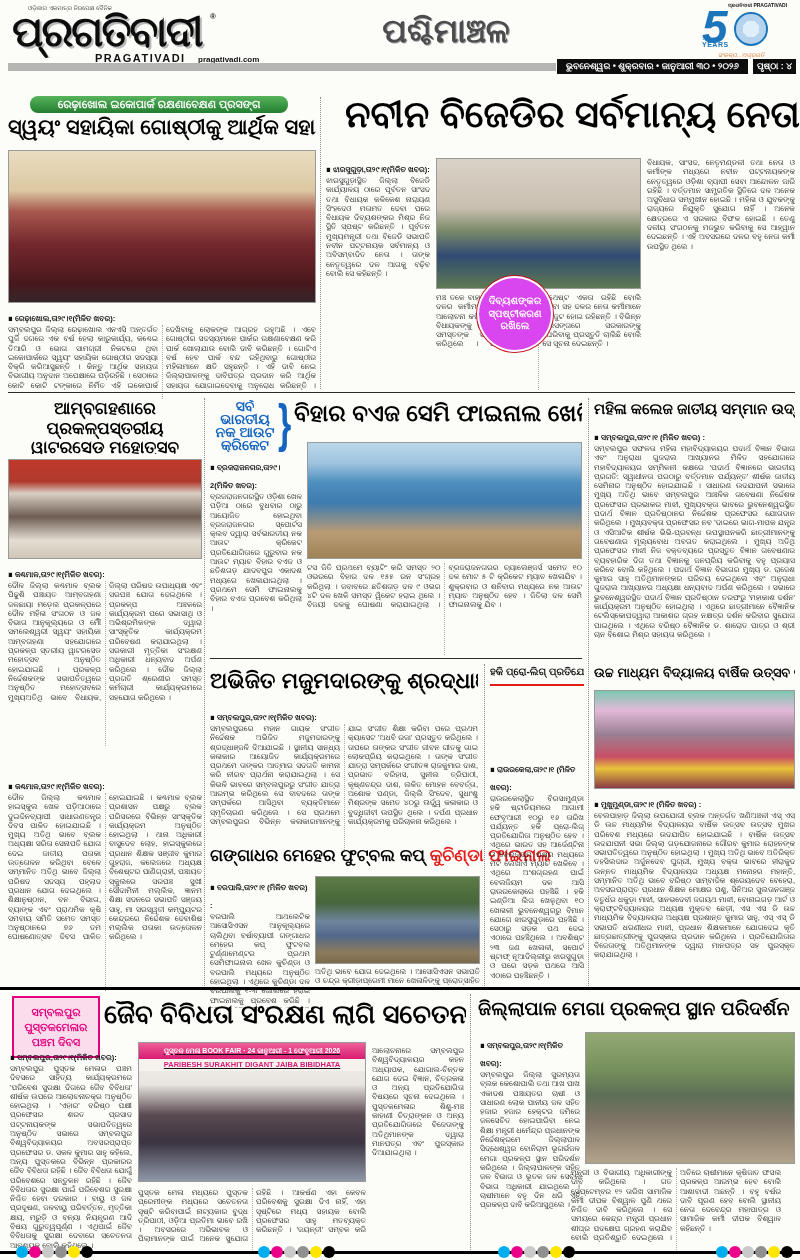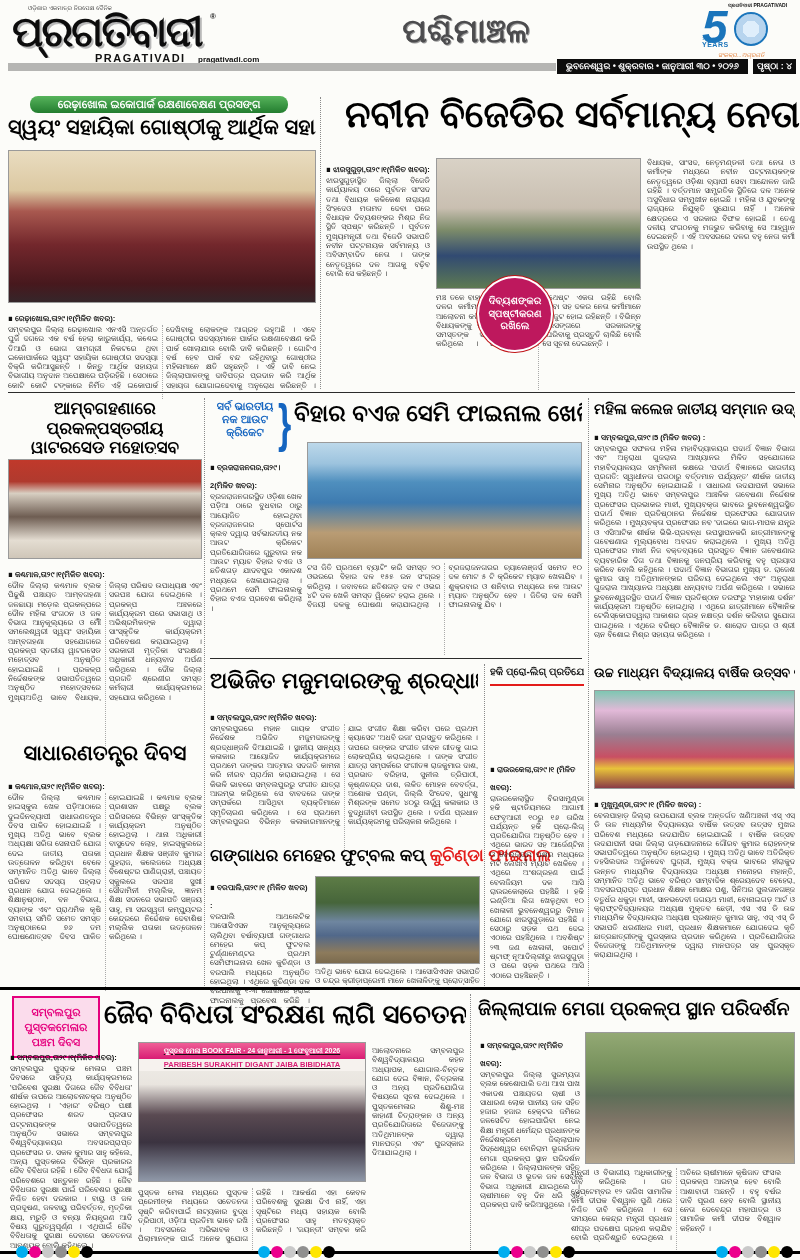--- a/index.html
+++ b/index.html
@@ -22,37 +22,37 @@
   .ph-football{background:linear-gradient(180deg,#5d7c46 0%,#46653a 30%,#6f86a0 52%,#51688a 68%,#8d7b5c 88%,#7a6a4e 100%);}
   .ph-school{background:linear-gradient(180deg,#7ec7b2 0%,#e2b9d8 20%,#9a7f92 45%,#c94f63 68%,#e8c33a 80%,#8a3b46 100%);}
   .ph-bookfair{background:linear-gradient(180deg,#f2f0ec 0%,#e9e5df 30%,#5a4a52 52%,#3b3340 72%,#8f98a8 100%);}
   .ph-field{background:linear-gradient(180deg,#93a974 0%,#76905c 28%,#5d6e57 48%,#7d7466 66%,#9d8f7a 86%,#b3a58d 100%);}
   .banner-pink{background:linear-gradient(180deg,#ef5f96,#d91c74);color:#fff;font-weight:bold;
                text-align:center;overflow:hidden;white-space:nowrap;}
   .kicker-green{background:linear-gradient(180deg,#57b45c,#237d2f);color:#fff;font-weight:bold;
                 font-size:11px;line-height:17px;text-align:center;overflow:hidden;white-space:nowrap;border-radius:8px;}
   .blackbox{background:#0d0d0d;color:#fff;font-weight:bold;font-size:9px;line-height:15px;
             text-align:center;overflow:hidden;white-space:nowrap;}
-  .badge-red{background:#be185d;border-radius:50%;color:#fff;font-weight:bold;font-size:10px;
+  .badge-red{background:#d946ef;border-radius:50%;color:#fff;font-weight:bold;font-size:10px;
              line-height:12.5px;text-align:center;display:flex;align-items:center;justify-content:center;
              box-shadow:0 0 0 2px #fff inset,0 0 0 1px #c01513;padding:6px;box-sizing:border-box;}
   .dot{width:12px;height:12px;border-radius:50%;display:inline-block;margin-right:1px;vertical-align:middle;}
 </style>
 </head>
 <body>
 
 <div class="page">
 
   <div class="abs" style="left:28px;top:5px;font-size:6px;color:#333;">ଓଡ଼ିଶାର ଏକମାତ୍ର ନିରପେକ୍ଷ ଦୈନିକ</div>
   <div class="abs" style="left:12px;top:8px;width:215px;height:50px;font-size:42px;font-weight:bold;letter-spacing:-2px;color:#0c0c0c;text-shadow:2px 2px 0 #b9b9b9;white-space:nowrap;overflow:hidden;">ପ୍ରଗତିବାଦୀ</div>
   <div class="abs" style="left:210px;top:12px;font-size:8px;font-weight:bold;">®</div>
   <div class="abs" style="left:95px;top:52px;font-size:11px;font-weight:bold;letter-spacing:1.5px;">PRAGATIVADI</div>
   <div class="abs" style="left:198px;top:55px;font-size:8px;font-weight:bold;">pragativadi.com</div>
 
-  <div class="abs" style="left:336px;top:12px;width:260px;height:46px;font-size:33px;font-weight:bold;color:#4c4c4e;text-align:center;text-shadow:1px 1px 0 #9a9a9a;white-space:nowrap;overflow:hidden;">ପଶ୍ଚିମାଞ୍ଚଳ</div>
+  <div class="abs" style="left:316px;top:12px;width:260px;height:46px;font-size:33px;font-weight:bold;color:#4c4c4e;text-align:center;text-shadow:1px 1px 0 #9a9a9a;white-space:nowrap;overflow:hidden;">ପଶ୍ଚିମାଞ୍ଚଳ</div>
 
   <div class="abs" style="left:700px;top:2px;width:92px;height:58px;">
     <div class="abs" style="left:28px;top:0;font-size:5px;font-weight:bold;white-space:nowrap;">ପ୍ରଗତିବାଦୀ PRAGATIVADI</div>
     <div class="abs" style="left:2px;top:2px;font-size:46px;font-weight:bold;font-style:italic;color:#1b75bb;line-height:46px;">5</div>
     <div class="abs" style="left:34px;top:10px;width:34px;height:34px;border:2px solid #1b75bb;border-radius:50%;background:radial-gradient(circle at 50% 50%, #dfeefb 0 40%, #b7d4ee 40% 70%, #dfeefb 70%);box-sizing:border-box;"></div>
     <div class="abs" style="left:2px;top:34px;font-size:4px;color:#1b75bb;">1975-2025</div>
     <div class="abs" style="left:2px;top:39px;font-size:7px;font-weight:bold;color:#1b75bb;letter-spacing:.5px;">YEARS</div>
     <div class="abs" style="left:18px;top:50px;font-size:6px;font-style:italic;color:#e07020;white-space:nowrap;">ସଂକଳ୍ପ...ଅଗ୍ରଗତି</div>
   </div>
 
@@ -85,46 +85,45 @@
 
   <div class="abs hrule" style="left:8px;top:392px;width:787px;"></div>
 
   <div class="abs hl" style="left:8px;top:399px;width:194px;height:55px;font-size:17px;">ଆମ୍ବଗହଣାରେ ପ୍ରକଳ୍ପସ୍ତରୀୟ ୱାଟରସେଡ ମହୋତ୍ସବ</div>
   <div class="abs photo ph-stage ph-people" style="left:8px;top:459px;width:194px;height:100px;"></div>
   <div class="abs" style="left:8px;top:563px;width:194px;height:174px;">
     <span class="dateline" style="font-size:7.6px;">∎ କଣ୍ଢମାଳ,ତା୨୯।୧(ମିଳିତ ଖବର):</span>
     <div class="body-txt cols2" style="height:165px;">ଦୌଳ ଜିଲ୍ଲା କଣ୍ଢମାଳ ବ୍ଲକ ପିଢୁଶି ପଞ୍ଚାୟତ ଆମ୍ବଗହଣା ଜଳଛାୟା ମଡ଼େଲ ପ୍ରକଳ୍ପରେ ଦୌଳ ମହିଳା ସଂଗଠନ ଓ ଜଳ ବିଭାଗ ଆନୁକୂଲ୍ୟରେ ଓ ମୌଁ ସମଲେଶ୍ୱରୀ ସ୍ୱୟଂ ସହାୟିକା ଆମ୍ବଗହଣା ସହଯୋଗରେ ପ୍ରକଳ୍ପ ସ୍ତରୀୟ ୱାଟରସେଡ ମହୋତ୍ସବ ଅନୁଷ୍ଠିତ ହୋଇଯାଇଛି । ପ୍ରକଳ୍ପ ନିର୍ଦ୍ଦେଶକଙ୍କ ସଭାପତିତ୍ୱରେ ଅନୁଷ୍ଠିତ ମହୋତ୍ସବରେ ମୁଖ୍ୟଅତିଥି ଭାବେ ବିଧାୟକ, ଜିଲ୍ଲା ପରିଷଦ ଉପାଧ୍ୟକ୍ଷ ଏବଂ ସରପଞ୍ଚ ଯୋଗ ଦେଇଥିଲେ । ପ୍ରକଳ୍ପ ଅଞ୍ଚଳରେ କାର୍ଯ୍ୟକ୍ରମ ପରେ ସଭାସାଥି ଓ ଅଭିଶ୍ରମିକଙ୍କ ଦ୍ୱାରା ସାଂସ୍କୃତିକ କାର୍ଯ୍ୟକ୍ରମ ପରିବେଷଣ କରାଯାଇଥିଲା । ସରକାରୀ ମୃତ୍ତିକା ସଂରକ୍ଷଣ ଅଧିକାରୀ ଧନ୍ୟବାଦ ଅର୍ପଣ କରିଥିଲେ । ଦୌଳ ଜିଲ୍ଲା ପ୍ରଗତି ଶ୍ରେଣୀର ସମସ୍ତ କର୍ମଚାରୀ କାର୍ଯ୍ୟକ୍ରମରେ ସହଯୋଗ କରିଥିଲେ ।</div>
   </div>
 
-  <div class="abs hl" style="left:8px;top:741px;width:194px;height:30px;font-size:21px;white-space:nowrap;">ସାଧାରଣତନ୍ତ୍ର ଦିବସ</div>
   <div class="abs" style="left:8px;top:775px;width:194px;height:208px;">
     <span class="dateline" style="font-size:7.6px;">∎ କଣ୍ଢମାଳ,ତା୨୯।୧(ମିଳିତ ଖବର):</span>
     <div class="body-txt cols2" style="height:198px;">ଦୌଳ ଜିଲ୍ଲା କଣ୍ଢମାଳ ହାଇସ୍କୁଲ ଖେଳ ପଡ଼ିଆଠାରେ ଦୁଇଦିନବ୍ୟାପୀ ସାଧାରଣତନ୍ତ୍ର ଦିବସ ପାଳିତ ହୋଇଯାଇଛି । ମୁଖ୍ୟ ଅତିଥି ଭାବେ ବ୍ଲକ ଅଧ୍ୟକ୍ଷା ସରିତା ସେନାପତି ଯୋଗ ଦେଇ ଜାତୀୟ ପତାକା ଉତ୍ତୋଳନ କରିଥିବା ବେଳେ ସମ୍ମାନିତ ଅତିଥି ଭାବେ ଜିଲ୍ଲା ପରିଷଦ ସଦସ୍ୟ ପହ୍ଲାଦ ପ୍ରଧାନ ଯୋଗ ଦେଇଥିଲେ । ଶିକ୍ଷାନୁଷ୍ଠାନ, ବନ ବିଭାଗ, ବ୍ୟାଙ୍କ ଏବଂ ପ୍ରାଥମିକ କୃଷି ସମବାୟ ସମିତି ସମେତ ସମସ୍ତ ଅନୁଷ୍ଠାନରେ ୭୬ ତମ ଘୋଷଣୋତ୍ସବ ଦିବସ ପାଳିତ ହୋଇଯାଇଛି । କଣ୍ଢମାଳ ବ୍ଲକ ପ୍ରଶାସନ ପକ୍ଷରୁ ବ୍ଲକ ପରିସରରେ ବିଭିନ୍ନ ସାଂସ୍କୃତିକ କାର୍ଯ୍ୟକ୍ରମ ଅନୁଷ୍ଠିତ ହୋଇଥିଲା । ଥାନା ଅଧିକାରୀ ବାସୁଦେବ ଲୋହ, ହାଇସ୍କୁଲରେ ପ୍ରଧାନ ଶିକ୍ଷକ ସଞ୍ଜୀବ କୁମାର ଗୁହରାଜ, କଲେଜରେ ଅଧ୍ୟକ୍ଷ ବିଶେଷ୍ଟର ପାଣିଗ୍ରାହୀ, ପଞ୍ଚାୟତ ସ୍କୁଲରେ ସରପଞ୍ଚ ସୁଖୀ ସୌଦାମିନୀ ମଲ୍ଲିକ, ଜ୍ଞାନମ ଶିକ୍ଷା ସଦନରେ ସଭାପତି ସଞ୍ଜୟ ସାହୁ, ମା ସରସ୍ୱତୀ କମ୍ପ୍ୟୁଟର କେନ୍ଦ୍ରରେ ନିର୍ଦ୍ଦେଶକ ଦେବାଶିଷ ମଲ୍ଲିକ ପତାକା ଉତ୍ତୋଳନ କରିଥିଲେ ।</div>
   </div>
 
   <div class="abs vdot" style="left:204px;top:398px;height:588px;"></div>
 
-  <div class="abs" style="left:210px;top:400px;width:70px;height:52px;color:#1565c0;font-weight:bold;font-size:11px;line-height:13px;text-align:center;overflow:hidden;">ସର୍ବ ଭାରତୀୟ ନକ ଆଉଟ କ୍ରିକେଟ</div>
+  <div class="abs" style="left:210px;top:400px;width:70px;height:52px;color:#1565c0;font-weight:bold;font-size:14px;line-height:13px;text-align:center;overflow:hidden;">ସର୍ବ ଭାରତୀୟ ନକ ଆଉଟ କ୍ରିକେଟ</div>
   <div class="abs" style="left:278px;top:398px;width:16px;height:56px;color:#1565c0;font-size:34px;font-weight:bold;transform:scaleY(1.5);line-height:52px;">}</div>
   <div class="abs hl" style="left:294px;top:400px;width:288px;height:38px;font-size:23px;white-space:nowrap;">ବିହାର ବଏଜ ସେମି ଫାଇନାଲ ଖେଳିବ</div>
   <div class="abs" style="left:210px;top:456px;width:92px;height:204px;">
     <span class="dateline" style="font-size:7.6px;">∎ ବ୍ରଜରାଜନଗର,ତା୨୯।2(ମିଳିତ ଖବର):</span>
     <div class="body-txt" style="height:192px;">ବ୍ରଜରାଜନଗରସ୍ଥିତ ଓଡ଼ିଶା ଖେଳ ପଡ଼ିଆ ଠାରେ ବୁଧବାର ଠାରୁ ଆୟୋଜିତ ହୋଇଥିବା ବ୍ରଜରାଜନଗର ସ୍ପୋର୍ଟସ କ୍ଲବ ଦ୍ୱାରା ସର୍ବଭାରତୀୟ ନକ ଆଉଟ କ୍ରିକେଟ ପ୍ରତିଯୋଗିତାରେ ଗୁରୁବାର ନକ ଆଉଟ ମ୍ୟାଚ ବିହାର ବଏଜ ଓ ଛତିଶଗଡ଼ ଯାଦବପୁର ଏକାଦଶ ମଧ୍ୟରେ ଖେଳାଯାଇଥିଲା । ପ୍ରଥମେ ସେମି ଫାଇନାଲକୁ ବିହାର ବଏଜ ପ୍ରବେଶ କରିଥିଲା ।</div>
   </div>
   <div class="abs photo ph-cricket ph-people" style="left:307px;top:442px;width:275px;height:117px;"></div>
   <div class="abs body-txt cols2" style="left:307px;top:563px;width:275px;height:92px;">
     <span>ଟସ ଜିତି ପ୍ରଥମେ ବ୍ୟାଟିଂ କରି ସମସ୍ତ ୨୦ ଓଭରରେ ବିହାର ଦଳ ୧୫୫ ରନ ସଂଗ୍ରହ କରିଥିଲା । ଜବାବରେ ଛତିଶଗଡ଼ ଦଳ ୯ ଓଭର ୪ଟି ଦଳ ଖେଳି ସମସ୍ତ ୱିକେଟ ହରାଇ ଥିଲେ । ବିଜୟୀ ଦଳକୁ ଘୋଷଣା କରାଯାଇଥିଲା ।</span>
     <span>ବ୍ରଜରାଜନଗରର ଚ୍ୟାଲେଞ୍ଜର୍ସ ସମେତ ୧୦ ଦଳ ମୋଟ ୫ ଟି କ୍ରିକେଟ ମ୍ୟାଚ ଖେଳାଯିବ । ଶୁକ୍ରବାର ଓ ଶନିବାର ମଧ୍ୟରେ ନକ ଆଉଟ ମ୍ୟାଚ ଅନୁଷ୍ଠିତ ହେବ । ଜିତିଲା ଦଳ ସେମି ଫାଇନାଲକୁ ଯିବ ।</span>
   </div>
 
   <div class="abs vdot" style="left:588px;top:398px;height:588px;"></div>
 
   <div class="abs hl" style="left:594px;top:400px;width:201px;height:22px;font-size:15px;white-space:nowrap;">ମହିଳା କଲେଜ ଜାତୀୟ ସମ୍ମାନ ଉଦ୍‌ଯାପିତ</div>
   <div class="abs" style="left:594px;top:426px;width:201px;height:232px;">
-    <span class="dateline" style="font-size:7.6px;">∎ ସମ୍ବଲପୁର,ତା୨୯।5 (ମିଳିତ ଖବର) :</span>
+    <span class="dateline" style="font-size:7.6px;">∎ ସମ୍ବଲପୁର,ତା୨୯।୧ (ମିଳିତ ଖବର) :</span>
     <div class="body-txt" style="height:222px;">ସମ୍ବଲପୁର ସଫଳତା ମହିଳା ମହାବିଦ୍ୟାଳୟର ପଦାର୍ଥ ବିଜ୍ଞାନ ବିଭାଗ ଏବଂ ଅନୁରାଧା ଗୁଜରାଲ ଆଖ୍ୟାନର ମିଳିତ ସହଯୋଗରେ ମହାବିଦ୍ୟାଳୟର ସମ୍ମିଳନୀ କକ୍ଷରେ 'ପଦାର୍ଥ ବିଜ୍ଞାନରେ ଭାରତୀୟ ପ୍ରଗତି: ସ୍ୱାଧୀନତା ପରଠାରୁ ବର୍ତ୍ତମାନ ପର୍ଯ୍ୟନ୍ତ' ଶୀର୍ଷକ ଜାତୀୟ ସେମିନାର ଅନୁଷ୍ଠିତ ହୋଇଯାଇଛି । ସାଧାରଣ ଉଦଯାପନୀ ସଭାରେ ମୁଖ୍ୟ ଅତିଥି ଭାବେ ସମ୍ବଲପୁର ଆଞ୍ଚଳିକ ଗବେଷଣା ନିର୍ଦ୍ଦେଶକ ପ୍ରଫେସର ପ୍ରଭାକର ମାଝୀ, ମୁଖ୍ୟବକ୍ତା ଭାବରେ ଭୁବନେଶ୍ୱରସ୍ଥିତ ପଦାର୍ଥ ବିଜ୍ଞାନ ପ୍ରତିଷ୍ଠାନର ନିର୍ଦ୍ଦେଶକ ପ୍ରଫେସର ଯୋଗଦାନ କରିଥିଲେ । ମୁଖ୍ୟବକ୍ତା ପ୍ରଫେସର ନବ 'ଦାଇରେ ଭାଗ-ମାପକ ଯନ୍ତ୍ର ଓ ଏସିଆଟିକ ଶୀର୍ଷକ ଭିଭି-ପ୍ରବନ୍ଧ ଉପସ୍ଥାପନକରି ଛାତ୍ରୀମାନଙ୍କୁ ଗବେଷଣାର ମୂଲ୍ୟବୋଧ ଅବଗତ କରାଇଥିଲେ । ମୁଖ୍ୟ ଅତିଥି ପ୍ରଫେସର ମାଝୀ ନିଜ ବକ୍ତବ୍ୟରେ ପ୍ରସ୍ତୁତ ବିଜ୍ଞାନ ଗବେଷଣାର ବ୍ୟବହାରିକ ଦିଗ ତଥା ବିଜ୍ଞାନକୁ ଜନପ୍ରିୟ କରିବାକୁ ବହୁ ପ୍ରୟାସ କରିବେ ବୋଲି କହିଥିଲେ । ପଦାର୍ଥ ବିଜ୍ଞାନ ବିଭାଗର ମୁଖ୍ୟ ଡ. ରାଜେଶ କୁମାର ସାହୁ ଅତିଥିମାନଙ୍କର ପରିଚୟ ଦେଇଥିଲେ ଏବଂ ଅନୁରାଧା ଗୁଜରାଲ ଆଖ୍ୟାନର ଅଧ୍ୟକ୍ଷା ଧନ୍ୟବାଦ ଅର୍ପଣ କରିଥିଲେ । ସଭାରେ ଭୁବନେଶ୍ୱରସ୍ଥିତ ପଦାର୍ଥ ବିଜ୍ଞାନ ପ୍ରତିଷ୍ଠାନ ତରଫରୁ 'ମହାକାଶ ଦର୍ଶନ' କାର୍ଯ୍ୟକ୍ରମ ଅନୁଷ୍ଠିତ ହୋଇଥିଲା । ଏଥିରେ ଛାତ୍ରୀମାନେ ବୈଜ୍ଞାନିକ ଟେଲିସ୍କୋପଦ୍ୱାରା ଆକାଶର ଗ୍ରହ ନକ୍ଷତ୍ର ଦର୍ଶନ କରିବାର ସୁଯୋଗ ପାଇଥିଲେ । ଏଥିରେ ବରିଷ୍ଠ ବୈଜ୍ଞାନିକ ଡ. ଶାରୋତ ପାତ୍ର ଓ ଶ୍ରୀ ଚାନ ବିଶୋଇ ମିଶ୍ର ସହାୟତା କରିଥିଲେ ।</div>
   </div>
 
   <div class="abs hrule" style="left:210px;top:658px;width:372px;"></div>
 
   <div class="abs hl" style="left:210px;top:668px;width:268px;height:34px;font-size:22px;white-space:nowrap;">ଅଭିଜିତ ମଜୁମଦାରଙ୍କୁ ଶ୍ରଦ୍ଧାଞ୍ଜଳି</div>
   <div class="abs" style="left:210px;top:706px;width:268px;height:136px;">
     <span class="dateline" style="font-size:7.6px;">∎ ସମ୍ବଲପୁର,ତା୨୯।୧(ମିଳିତ ଖବର):</span>
     <div class="body-txt cols2" style="height:126px;">ସମ୍ବଲପୁରରେ ମହାନ ଗାୟକ ସଂଗୀତ ନିର୍ଦ୍ଦେଶକ ଅଭିଜିତ ମଜୁମଦାରଙ୍କୁ ଶ୍ରଦ୍ଧାଞ୍ଜଳି ଦିଆଯାଇଛି । ସ୍ଥାନୀୟ ସାନ୍ଧ୍ୟ କଳାକାର ଆୟୋଜିତ କାର୍ଯ୍ୟକ୍ରମରେ ପ୍ରଥମେ ତାଙ୍କର ଆତ୍ମାର ସଦଗତି କାମନା କରି ନୀରବ ପ୍ରାର୍ଥନା କରାଯାଇଥିଲା । ସେ କିଭଳି ଭାବରେ ସମ୍ବଲପୁରରୁ ସଂଗୀତ ଯାତ୍ରା ଆରମ୍ଭ କରିଥିଲେ ସେ ବାବଦରେ ତାଙ୍କ ସମ୍ପର୍କରେ ଆସିଥିବା ବ୍ୟକ୍ତିମାନେ ସ୍ମୃତିଚାରଣ କରିଥିଲେ । ସେ ପ୍ରଥମେ ସମ୍ବଲପୁରର ବିଭିନ୍ନ କଳାକାରମାନଙ୍କୁ ଯାଇ ସଂଗୀତ ଶିକ୍ଷା କରିବା ପରେ ପ୍ରଥମ କ୍ୟାସେଟ 'ଅଧବି ରଜା' ପ୍ରସ୍ତୁତ କରିଥିଲେ । ତାପରେ ତାଙ୍କର ସଂଗୀତ ଜୀବନ ଗୀତକୁ ଗାଇ ଲୋକପ୍ରିୟ କରାଇଥିଲେ । ତାଙ୍କ ସଂଗୀତ ଯାତ୍ରା ସମ୍ପର୍କରେ ସଂଗୀତଜ୍ଞ ରାଜକୁମାର ଦାଶ, ପ୍ରଭାତ ବରିହାସ, ସୁନୀଲ ତ୍ରିପାଠୀ, କୃଷ୍ଣଚନ୍ଦ୍ର ଦାଶ, ଲଳିତ ମୋହନ ବେବର୍ତ୍ତା, ଅଶୋକ ପଣ୍ଡା, ଜିଲ୍ଲି ସିଂଦେବ, ସୁଧାଂଶୁ ମିଶ୍ରଙ୍କ ସମେତ ୪୦ରୁ ଊର୍ଦ୍ଧ୍ୱ କଳାକାର ଓ ବୁଦ୍ଧିଜୀବୀ ଉପସ୍ଥିତ ଥିଲେ । ତର୍ପଣ ପ୍ରଧାନ କାର୍ଯ୍ୟକ୍ରମକୁ ପରିଚାଳନା କରିଥିଲେ ।</div>
   </div>

